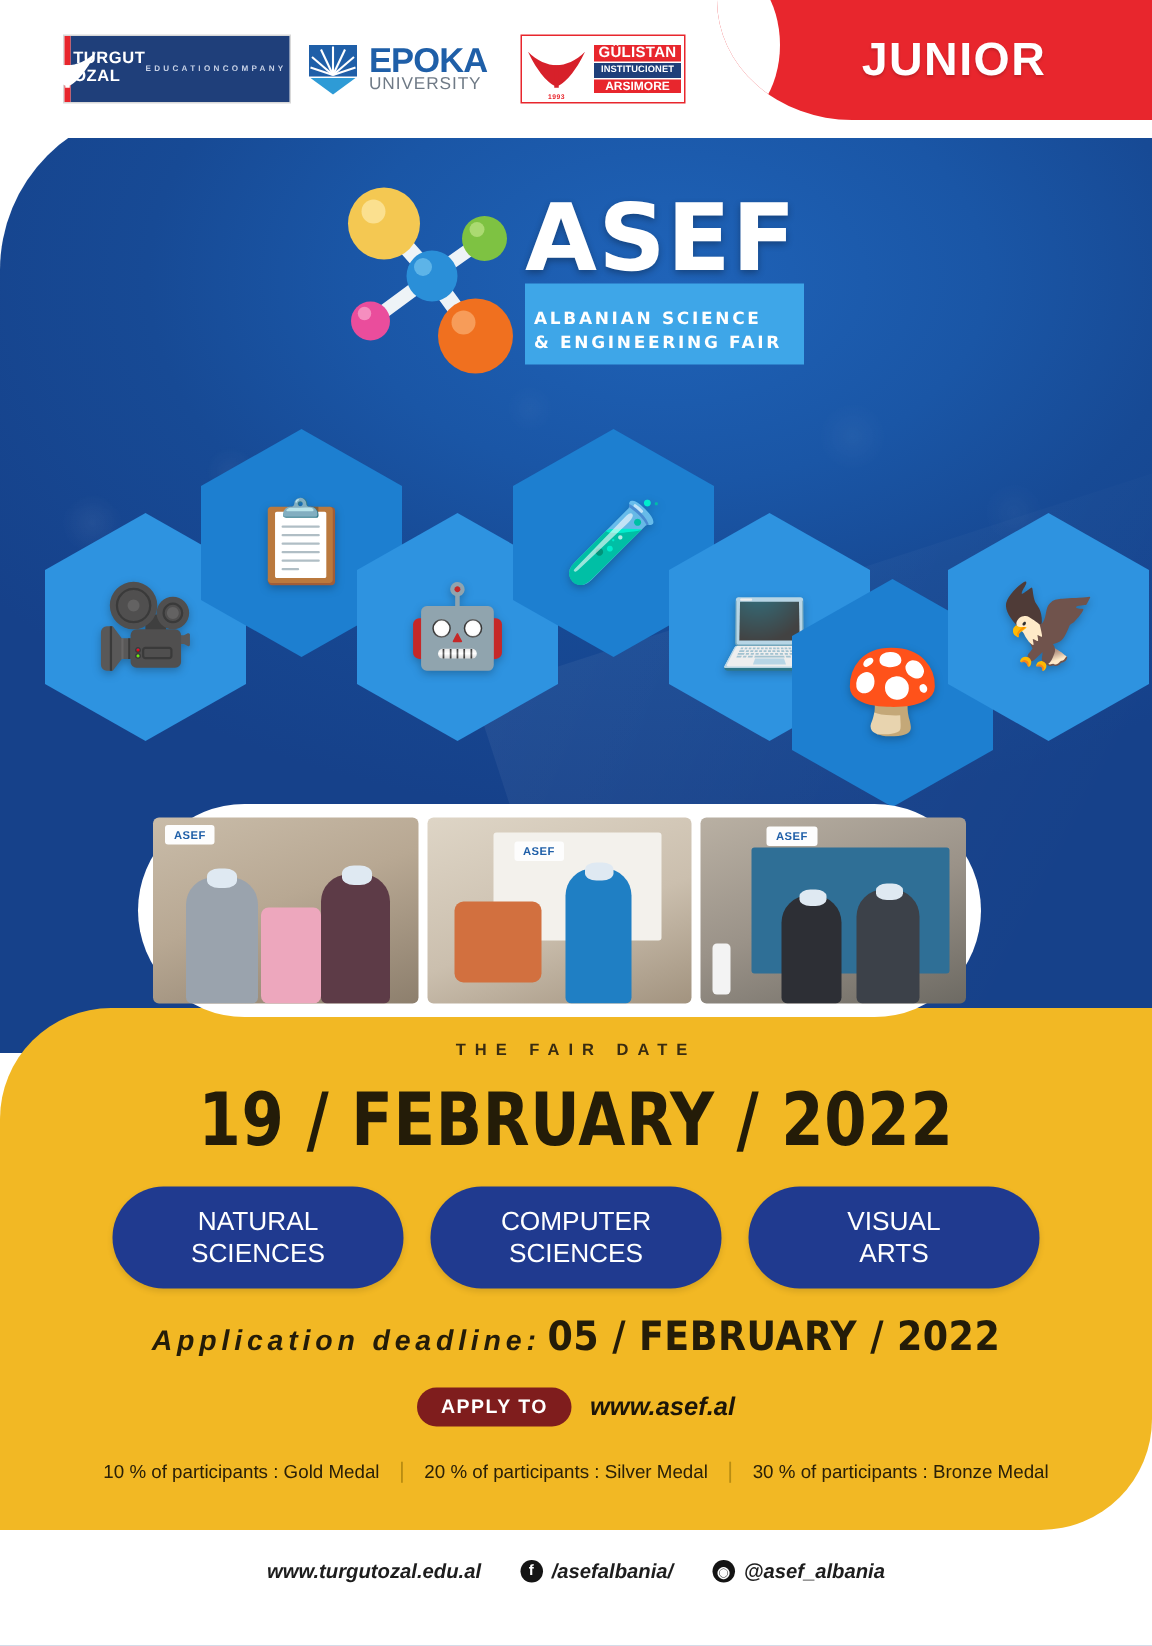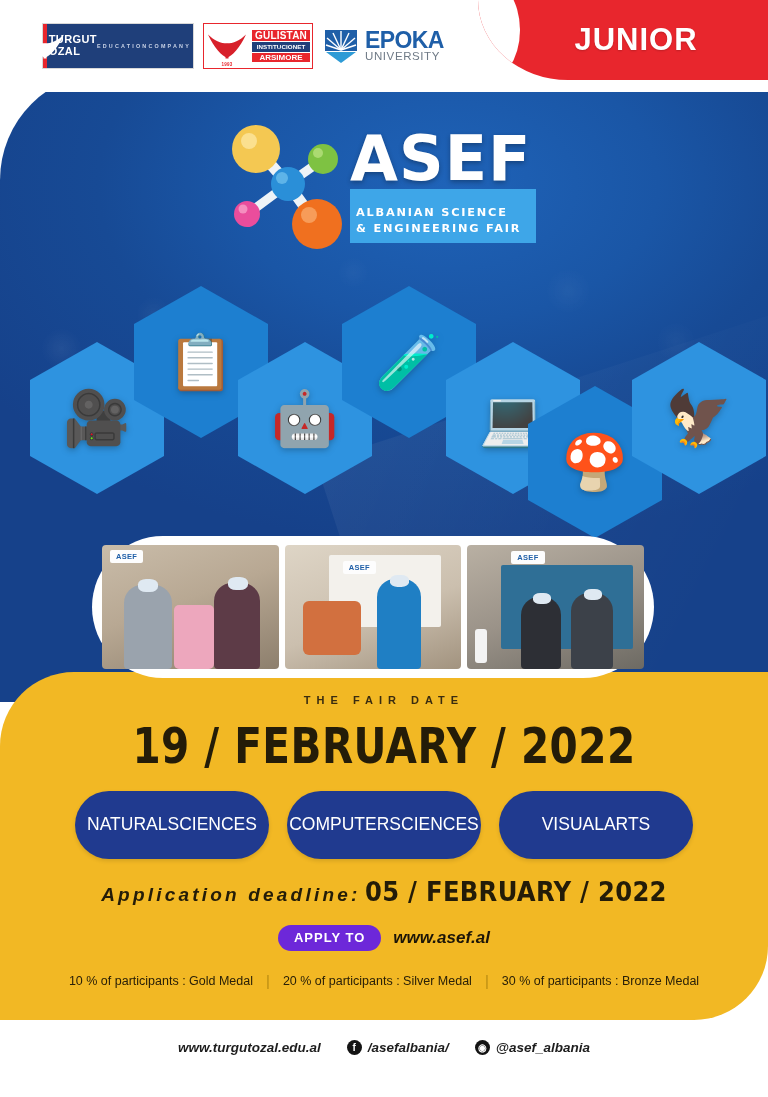--- a/index.html
+++ b/index.html
@@ -178,37 +178,37 @@
     color:#241c08;font-size:49px;font-weight:bold;letter-spacing:.5px;z-index:6;
     font-family:"DejaVu Sans Condensed","Liberation Sans Narrow","Liberation Sans",sans-serif;
     transform:scaleX(.92);
   }
   .pills{
     position:absolute;left:0;top:791px;width:768px;z-index:6;
     display:flex;justify-content:center;gap:18px;
   }
   .pill{
     width:194px;height:68px;border-radius:34px;background:#203a8f;
-    color:#ffffff;display:flex;align-items:center;
+    color:#ffffff;display:flex;flex-direction:column;align-items:center;
     justify-content:center;line-height:1.22;font-size:17.5px;
     box-shadow:0 2px 4px rgba(0,0,0,.12);
   }
   .deadline{
     position:absolute;left:0;top:876px;width:768px;text-align:center;z-index:6;
     color:#241c08;white-space:nowrap;
   }
   .deadline .lbl{font-size:19px;font-weight:bold;letter-spacing:3.2px;font-style:italic;}
   .deadline .val{font-size:27px;font-weight:bold;letter-spacing:.3px;
     font-family:"DejaVu Sans Condensed","Liberation Sans Narrow","Liberation Sans",sans-serif;}
   .applyrow{
     position:absolute;left:0;top:925px;width:768px;z-index:6;
     display:flex;align-items:center;justify-content:center;gap:12px;
   }
   .apply-badge{
-    background:#6d28d9;color:#ffffff;border-radius:14px;
+    background:#7f1d1d;color:#ffffff;border-radius:14px;
     padding:5px 16px 6px 16px;font-size:13px;font-weight:bold;letter-spacing:1px;text-align:center;
   }
   .apply-url{color:#1c1508;font-size:17px;font-style:italic;font-weight:bold;}
   .medals{
     position:absolute;left:0;top:972px;width:768px;z-index:6;
     display:flex;align-items:center;justify-content:center;gap:13px;
     color:#2a2008;font-size:12.5px;
   }
   .medals .sep{color:#b98d12;font-size:15px;}
 
@@ -386,35 +386,20 @@
           <path d="M21 12 L21 27" stroke="#ffffff" stroke-width="3"></path>
         </svg>
       </div>
       <div class="blue">
         <div class="t1">TURGUT OZAL</div>
         <div class="t2">EDUCATION</div>
         <div class="t2">COMPANY</div>
       </div>
     </div>
 
-    <div class="logo-box gulistan">
-      <div class="gl">
-        <svg class="tulip" viewBox="0 0 42 28">
-          <path d="M2 3 C8 16, 16 25, 21 26 C26 25, 34 16, 40 3 C34 9, 27 12, 21 12 C15 12, 8 9, 2 3 Z" fill="#d7202a"></path>
-          <path d="M21 12 L21 27" stroke="#d7202a" stroke-width="3"></path>
-        </svg>
-        <span class="year1993">1993</span>
-      </div>
-      <div class="gr">
-        <div class="g1">GÜLISTAN</div>
-        <div class="g2">INSTITUCIONET</div>
-        <div class="g3">ARSIMORE</div>
-      </div>
-    </div>
-
     <div class="logo-box epoka">
       <div class="mark">
         <svg viewBox="0 0 38 40" width="38" height="40">
           <path d="M3 4 H35 V25 H3 Z" fill="#1f5fa8"></path>
           <g stroke="#ffffff" stroke-width="1.4">
             <line x1="19" y1="24" x2="19" y2="5"></line>
             <line x1="19" y1="24" x2="11" y2="7"></line>
             <line x1="19" y1="24" x2="27" y2="7"></line>
             <line x1="19" y1="24" x2="5" y2="12"></line>
             <line x1="19" y1="24" x2="33" y2="12"></line>
@@ -423,15 +408,30 @@
           </g>
           <path d="M4 26 H34 L19 37 Z" fill="#2e9bd6"></path>
         </svg>
       </div>
       <div class="etxt">
         <span class="e1">EPOKA</span>
         <span class="e2">UNIVERSITY</span>
       </div>
     </div>
 
+    <div class="logo-box gulistan">
+      <div class="gl">
+        <svg class="tulip" viewBox="0 0 42 28">
+          <path d="M2 3 C8 16, 16 25, 21 26 C26 25, 34 16, 40 3 C34 9, 27 12, 21 12 C15 12, 8 9, 2 3 Z" fill="#d7202a"></path>
+          <path d="M21 12 L21 27" stroke="#d7202a" stroke-width="3"></path>
+        </svg>
+        <span class="year1993">1993</span>
+      </div>
+      <div class="gr">
+        <div class="g1">GÜLISTAN</div>
+        <div class="g2">INSTITUCIONET</div>
+        <div class="g3">ARSIMORE</div>
+      </div>
+    </div>
+
   </div>
 
 </div>
 
 </body></html>

